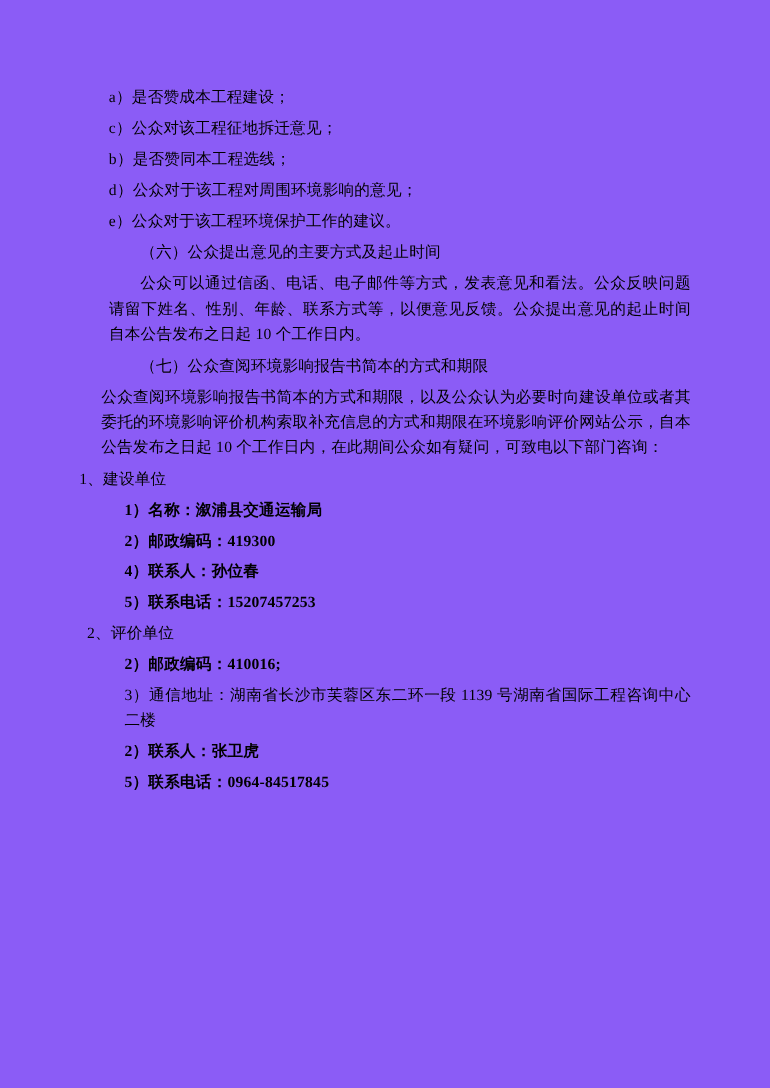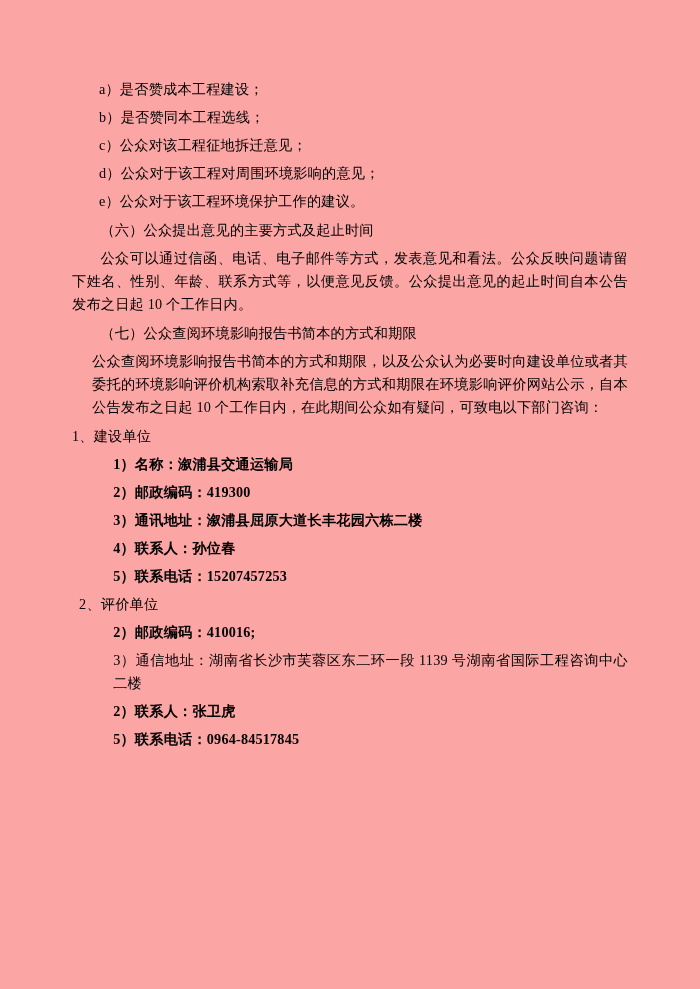--- a/index.html
+++ b/index.html
@@ -11,36 +11,36 @@
     width: 700px;
     height: 989px;
     font-family: "Liberation Serif", "DejaVu Serif", serif;
     color: #000000;
     overflow: hidden;
   }
   .page {
     position: relative;
     width: 700px;
     height: 989px;
-    background: #fca5a5;
+    background: #8b5cf6;
     box-sizing: border-box;
     padding: 78px 72px 40px 72px;
   }
   .doc-body {
     font-size: 14.2px;
     line-height: 1.62;
     letter-spacing: 0.2px;
   }
   p {
     margin: 0 0 5px 0;
     text-align: justify;
     text-justify: inter-ideograph;
   }
   
-  .ind-2 { text-indent: 2em; }
+  .ind-2 { text-indent: 2em; margin-left: 27px; }
   .ind-0 { text-indent: 0; }
   .sub-a {
     margin-left: 1.9em;
     text-indent: 0;
   }
   .item-num {
     margin-left: 0.5em;
     text-indent: 0;
   }
   .sub-item {
@@ -58,35 +58,34 @@
   }
   .gap-sm { margin-bottom: 6px; }
 </style>
 </head>
 <body>
 
 <div class="page">
   <div class="doc-body">
 
     <p class="sub-a">a）是否赞成本工程建设；</p>
+    <p class="sub-a">c）公众对该工程征地拆迁意见；</p>
     <p class="sub-a">b）是否赞同本工程选线；</p>
-    <p class="sub-a">c）公众对该工程征地拆迁意见；</p>
     <p class="sub-a">d）公众对于该工程对周围环境影响的意见；</p>
     <p class="sub-a gap-sm">e）公众对于该工程环境保护工作的建议。</p>
 
     <p class="ind-2">（六）公众提出意见的主要方式及起止时间</p>
     <p class="ind-2 gap-sm">公众可以通过信函、电话、电子邮件等方式，发表意见和看法。公众反映问题请留下姓名、性别、年龄、联系方式等，以便意见反馈。公众提出意见的起止时间自本公告发布之日起 10 个工作日内。</p>
 
     <p class="ind-2">（七）公众查阅环境影响报告书简本的方式和期限</p>
     <p class="block-para gap-sm">公众查阅环境影响报告书简本的方式和期限，以及公众认为必要时向建设单位或者其委托的环境影响评价机构索取补充信息的方式和期限在环境影响评价网站公示，自本公告发布之日起 10 个工作日内，在此期间公众如有疑问，可致电以下部门咨询：</p>
 
     <p class="ind-0">1、建设单位</p>
     <p class="sub-item">1）名称：溆浦县交通运输局</p>
     <p class="sub-item">2）邮政编码：419300</p>
-    <p class="sub-item">3）通讯地址：溆浦县屈原大道长丰花园六栋二楼</p>
     <p class="sub-item">4）联系人：孙位春</p>
     <p class="sub-item">5）联系电话：15207457253</p>
 
     <p class="item-num">2、评价单位</p>
     <p class="sub-item">2）邮政编码：410016;</p>
     <p class="sub-item-cont" style="margin-left:2.9em; text-indent:0;">3）通信地址：湖南省长沙市芙蓉区东二环一段 1139 号湖南省国际工程咨询中心二楼</p>
     <p class="sub-item">2）联系人：张卫虎</p>
     <p class="sub-item">5）联系电话：0964-84517845</p>
 
   </div>

